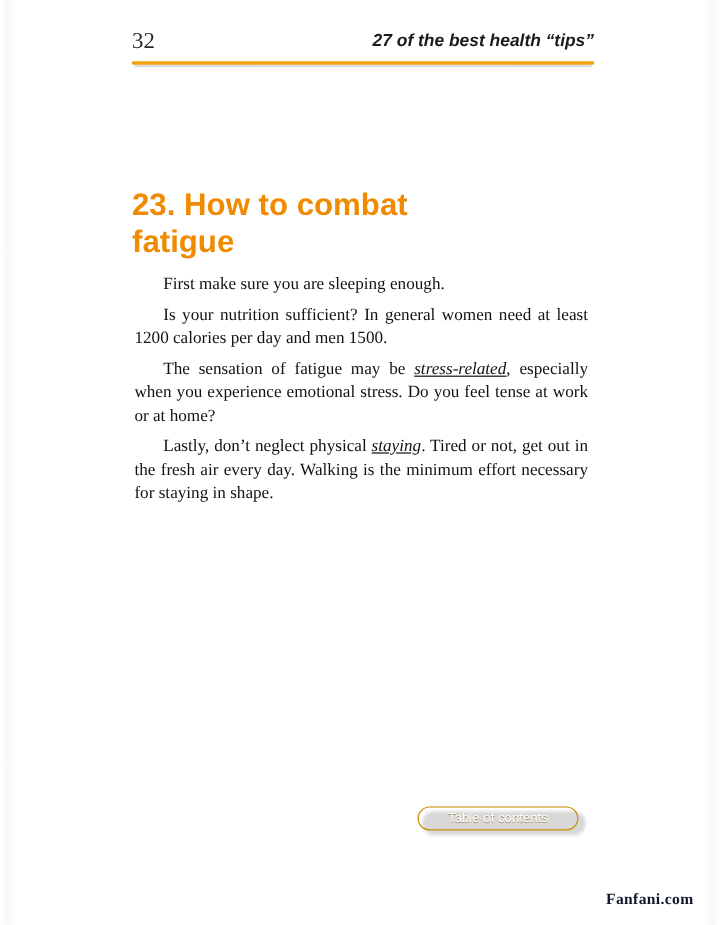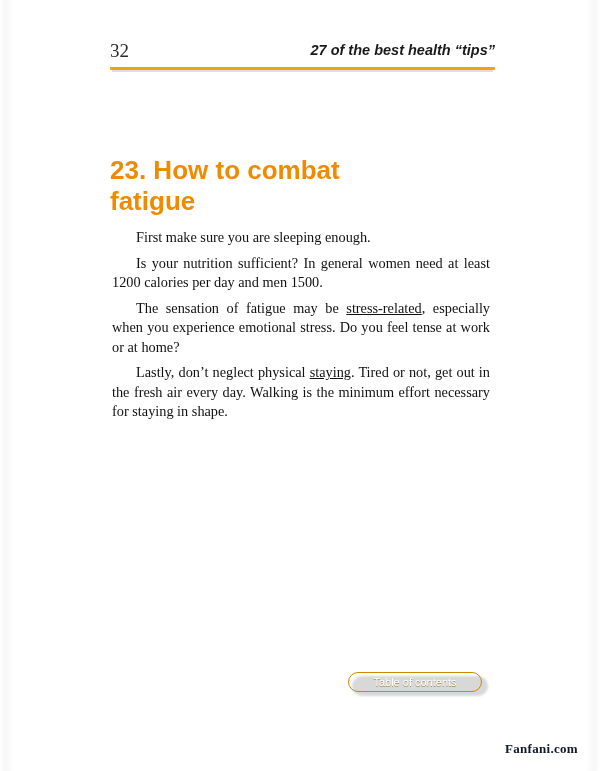--- a/index.html
+++ b/index.html
@@ -32,21 +32,21 @@
     position: absolute;
     right: 0; top: 0;
     width: 14px; height: 771px;
     background: linear-gradient(to left, #ffffff 0%, #f7f7f7 40%, #ffffff 100%);
   }
 
   
   .header {
     position: absolute;
     left: 110px;
-    top: 40px;
+    top: 24px;
     width: 385px;
     height: 34px;
   }
   .page-number {
     position: absolute;
     left: 0;
     top: 0;
     font-family: "Liberation Serif", serif;
     font-size: 19px;
     color: #2b2b2b;
@@ -106,20 +106,21 @@
     line-height: 19.5px;
     color: #111111;
     text-align: justify;
   }
   .body-text p {
     margin: 0 0 6px 0;
     text-indent: 24px;
   }
   .ul {
     text-decoration: underline;
+    font-style: italic;
   }
 
   
   .toc-wrap {
     position: absolute;
     left: 348px;
     top: 672px;
     width: 140px;
     height: 32px;
   }

